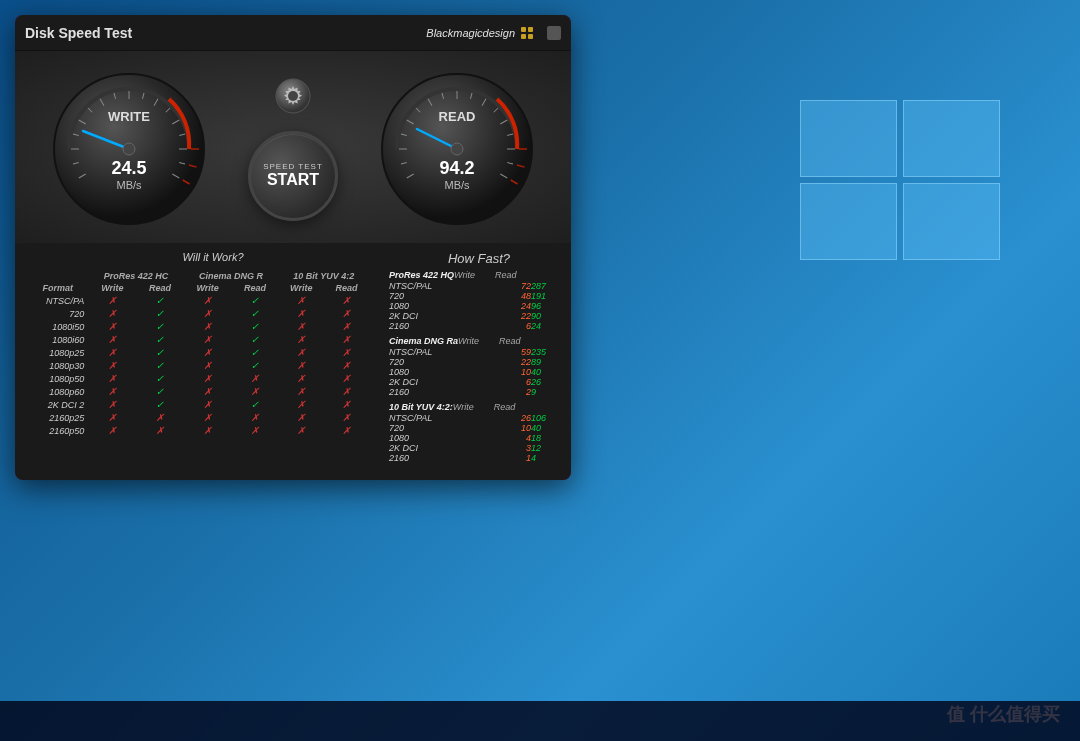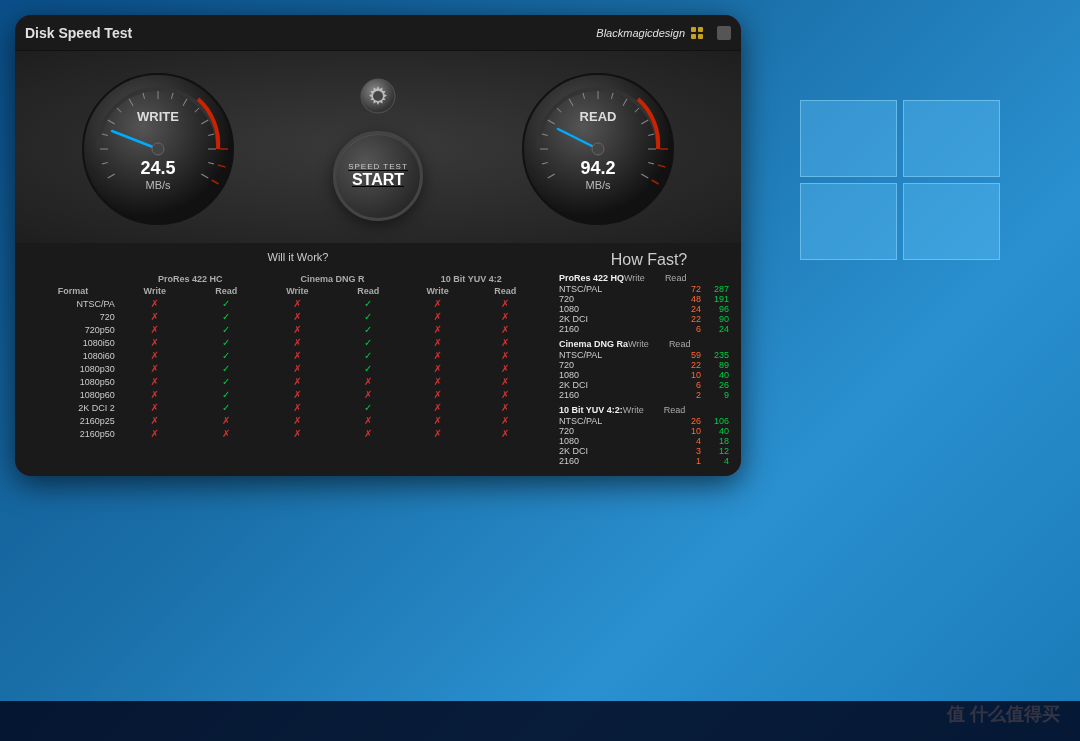--- a/index.html
+++ b/index.html
@@ -43,23 +43,23 @@
       color: white;
       font-size: 18px;
       font-weight: bold;
     }
 
     
     .app-window {
       position: absolute;
       top: 15px;
       left: 15px;
-      width: 726px;
+      width: 556px;
       background: #701a75;
-      border-radius: 16px;
+      border-radius: 8px;
       overflow: hidden;
       box-shadow: 0 8px 30px rgba(0,0,0,0.6);
     }
 
     
     .title-bar {
       background: #1a1a1a;
       height: 36px;
       display: flex;
       align-items: center;
@@ -152,54 +152,54 @@
       height: 90px;
       border-radius: 50%;
       background: radial-gradient(circle at 35% 35%, #555, #1a1a1a);
       border: 3px solid #444;
       display: flex;
       flex-direction: column;
       align-items: center;
       justify-content: center;
       cursor: pointer;
       box-shadow: 0 4px 15px rgba(0,0,0,0.5), inset 0 1px 0 rgba(255,255,255,0.1);
-      text-decoration: underline;
     }
     .start-btn-label {
       color: #ccc;
       font-size: 8px;
       text-transform: uppercase;
       letter-spacing: 1px;
     }
     .start-btn-text {
       color: white;
       font-size: 16px;
       font-weight: bold;
     }
 
     
     .results-area {
       background: #1a1a1a;
-      padding: 8px 12px 5px;
+      padding: 8px 12px 12px;
+      font-style: italic;
     }
 
     .results-header-row {
       display: flex;
       justify-content: space-between;
       margin-bottom: 4px;
     }
     .results-header-left {
       color: #ccc;
       font-size: 11px;
       flex: 1;
       text-align: center;
     }
     .results-header-right {
       color: #ccc;
-      font-size: 16px;
+      font-size: 13px;
       flex: 0 0 160px;
       text-align: center;
     }
 
     .results-content {
       display: flex;
       gap: 20px;
     }
 
     
@@ -273,21 +273,20 @@
     .right-row-write {
       font-size: 9px;
       color: #ff6633;
       width: 28px;
       text-align: right;
     }
     .right-row-read {
       font-size: 9px;
       color: #00cc44;
       width: 28px;
-      text-align: right;
     }
     .right-section {
       margin-bottom: 5px;
     }
 
     
     .taskbar {
       position: absolute;
       bottom: 0;
       left: 0;
@@ -500,39 +499,39 @@
               <tr>
                 <td class="format-col">720</td>
                 <td><span class="cross">✗</span></td>
                 <td><span class="check">✓</span></td>
                 <td><span class="cross">✗</span></td>
                 <td><span class="check">✓</span></td>
                 <td><span class="cross">✗</span></td>
                 <td><span class="cross">✗</span></td>
               </tr>
               <tr>
-                <td class="format-col">720p50</td>
-                <td><span class="cross">✗</span></td>
-                <td><span class="check">✓</span></td>
-                <td><span class="cross">✗</span></td>
-                <td><span class="check">✓</span></td>
-                <td><span class="cross">✗</span></td>
-                <td><span class="cross">✗</span></td>
-              </tr>
-              <tr>
                 <td class="format-col">1080i50</td>
                 <td><span class="cross">✗</span></td>
                 <td><span class="check">✓</span></td>
                 <td><span class="cross">✗</span></td>
                 <td><span class="check">✓</span></td>
                 <td><span class="cross">✗</span></td>
                 <td><span class="cross">✗</span></td>
               </tr>
               <tr>
                 <td class="format-col">1080i60</td>
+                <td><span class="cross">✗</span></td>
+                <td><span class="check">✓</span></td>
+                <td><span class="cross">✗</span></td>
+                <td><span class="check">✓</span></td>
+                <td><span class="cross">✗</span></td>
+                <td><span class="cross">✗</span></td>
+              </tr>
+              <tr>
+                <td class="format-col">1080p25</td>
                 <td><span class="cross">✗</span></td>
                 <td><span class="check">✓</span></td>
                 <td><span class="cross">✗</span></td>
                 <td><span class="check">✓</span></td>
                 <td><span class="cross">✗</span></td>
                 <td><span class="cross">✗</span></td>
               </tr>
               <tr>
                 <td class="format-col">1080p30</td>
                 <td><span class="cross">✗</span></td>

